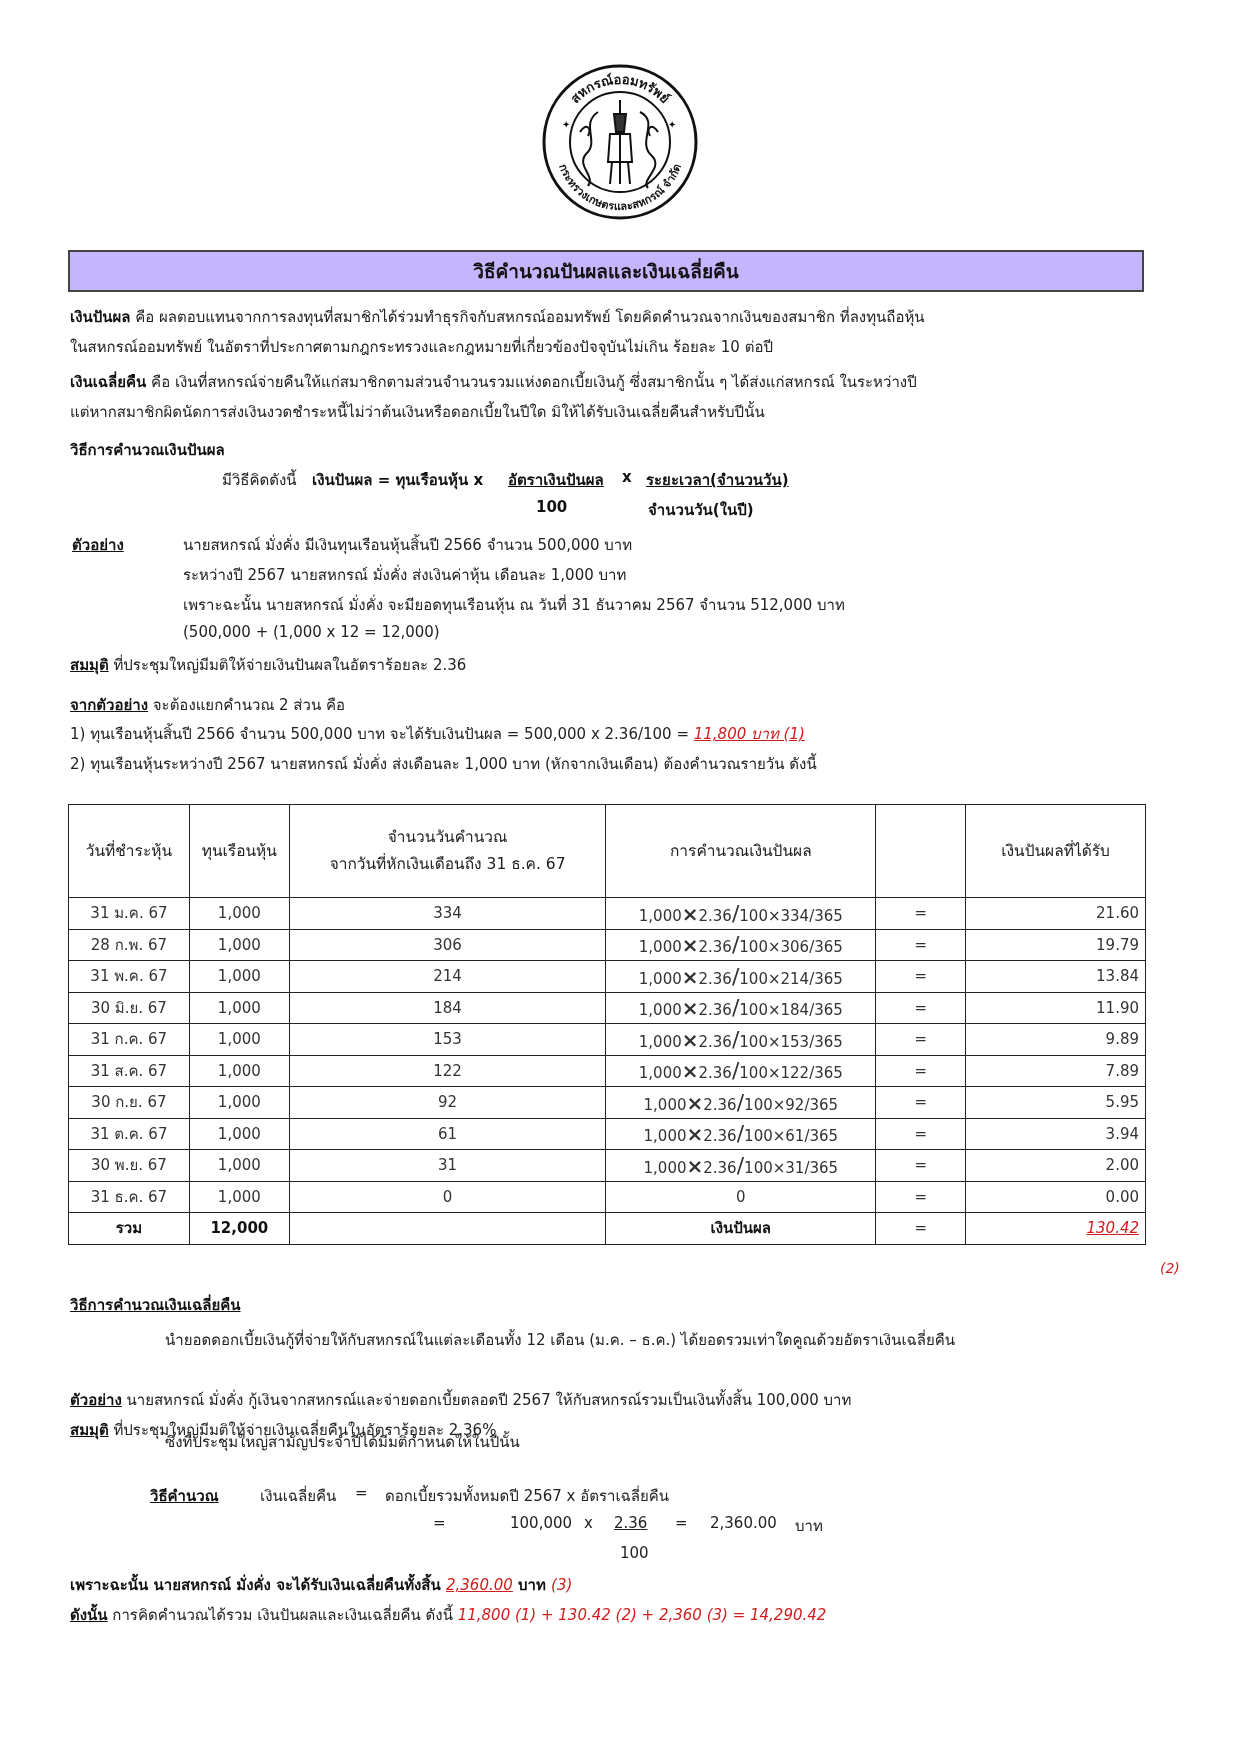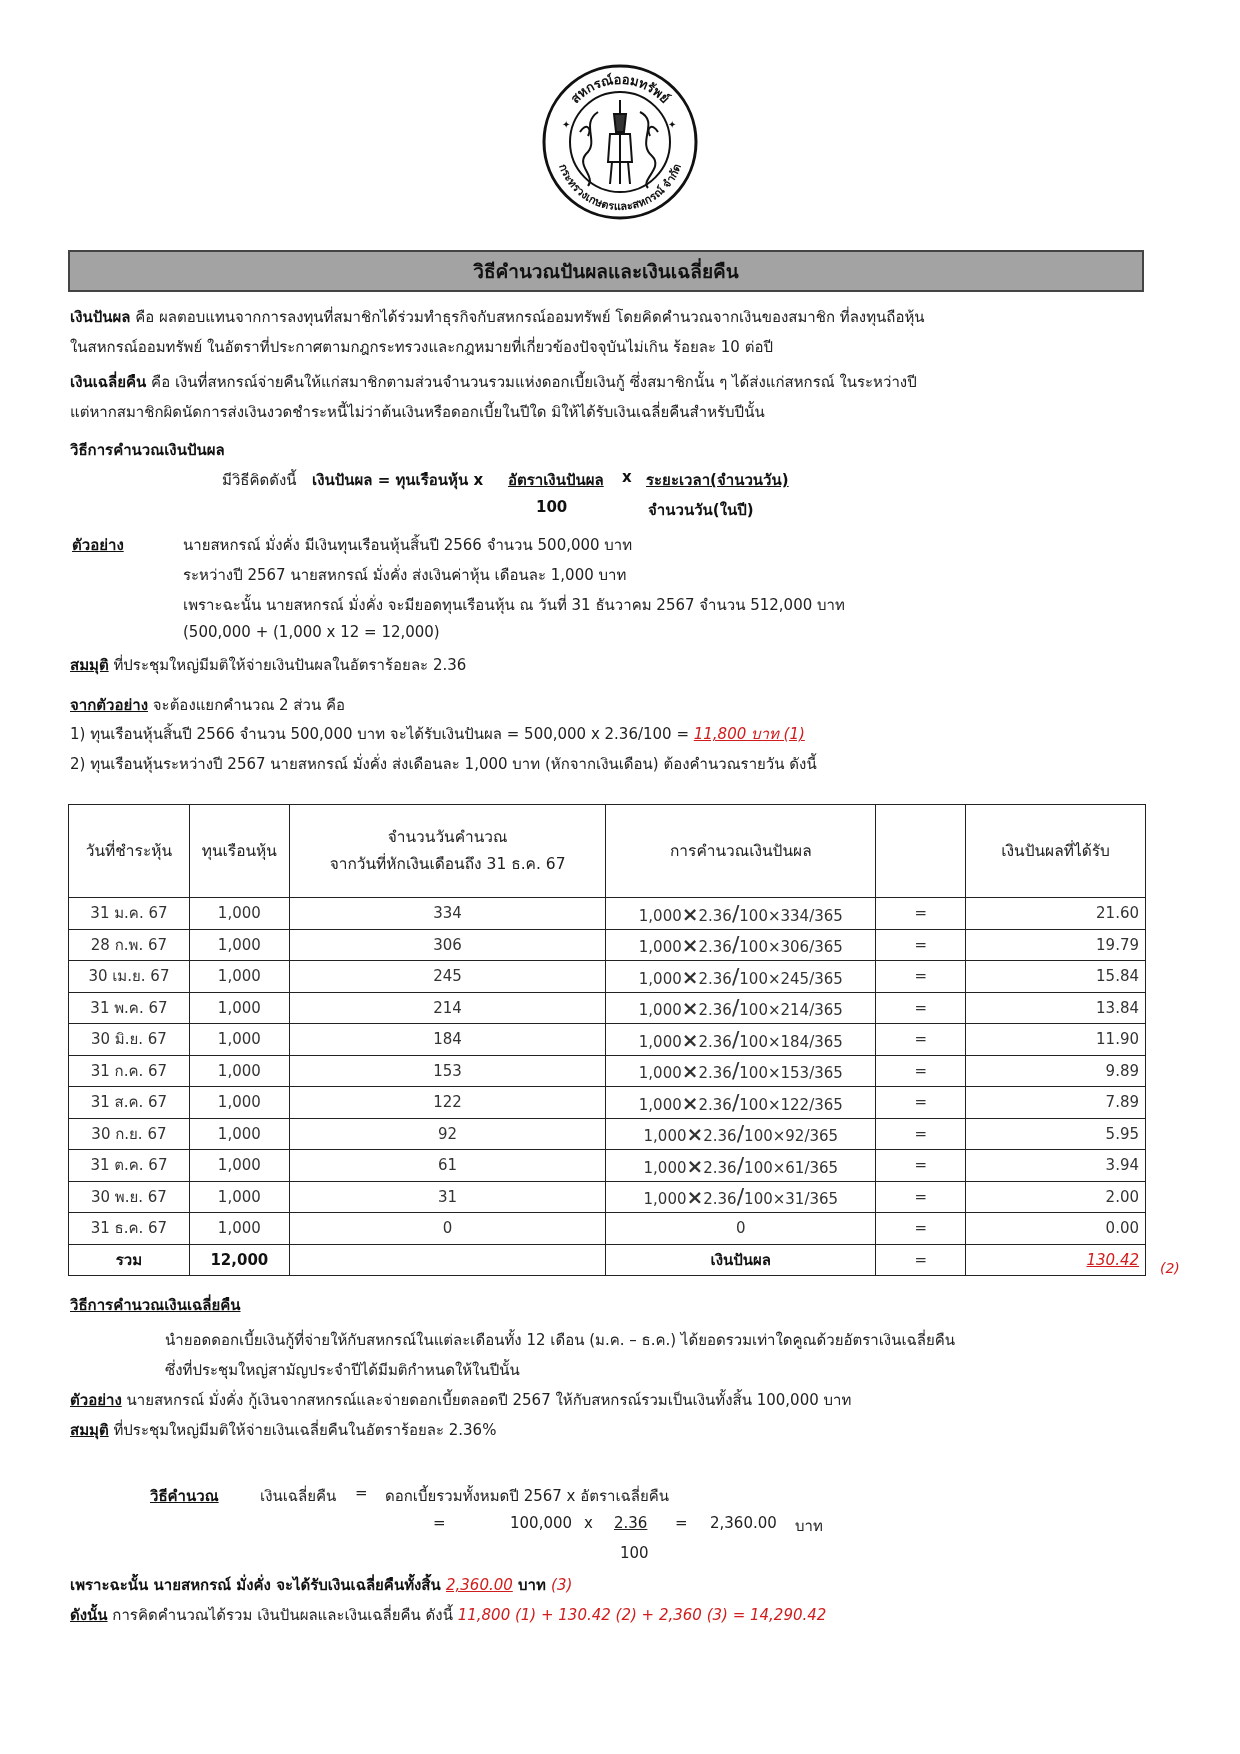--- a/index.html
+++ b/index.html
@@ -12,21 +12,21 @@
   .b { font-weight: bold; color: #111; }
   .u { text-decoration: underline; }
   .red { color: #d01c1c; font-style: italic; }
   .redu { color: #d01c1c; font-style: italic; text-decoration: underline; }
 
   
   .seal { position: absolute; left: 540px; top: 62px; width: 160px; height: 160px; }
 
   .title-bar {
     position: absolute; left: 68px; top: 250px; width: 1076px; height: 42px;
-    background: #a3a3a3; border: 2px solid #444; box-sizing: border-box;
+    background: #c4b5fd; border: 2px solid #444; box-sizing: border-box;
     display: flex; align-items: center; justify-content: center;
     font-weight: bold; font-size: 19px; color: #111;
   }
 
   table.calc {
     position: absolute; left: 68px; top: 804px; width: 1078px;
     border-collapse: collapse; font-size: 15px; color: #333;
   }
   table.calc td, table.calc th {
     border: 1.5px solid #222; padding: 0 6px; height: 30.5px;
@@ -137,28 +137,20 @@
       </tr>
       <tr>
         <td class="c">28 ก.พ. 67</td>
         <td class="c">1,000</td>
         <td class="c">306</td>
         <td class="c"><span>1,000</span><span class="bigx">×</span><span>2.36</span><span class="bigslash">/</span><span>100×306/365</span></td>
         <td class="c">=</td>
         <td class="r">19.79</td>
       </tr>
       <tr>
-        <td class="c">30 เม.ย. 67</td>
-        <td class="c">1,000</td>
-        <td class="c">245</td>
-        <td class="c"><span>1,000</span><span class="bigx">×</span><span>2.36</span><span class="bigslash">/</span><span>100×245/365</span></td>
-        <td class="c">=</td>
-        <td class="r">15.84</td>
-      </tr>
-      <tr>
         <td class="c">31 พ.ค. 67</td>
         <td class="c">1,000</td>
         <td class="c">214</td>
         <td class="c"><span>1,000</span><span class="bigx">×</span><span>2.36</span><span class="bigslash">/</span><span>100×214/365</span></td>
         <td class="c">=</td>
         <td class="r">13.84</td>
       </tr>
       <tr>
         <td class="c">30 มิ.ย. 67</td>
         <td class="c">1,000</td>
@@ -222,21 +214,21 @@
         <td class="c b">เงินปันผล</td>
         <td class="c">=</td>
         <td class="r redu">130.42</td>
       </tr>
     </tbody>
 </table>
 <div class="frac-note" style="left:1160px;top:1260px;">(2)</div>
 
 <div class="abs b u" style="left:70px;top:1293px;">วิธีการคำนวณเงินเฉลี่ยคืน</div>
 <div class="abs" style="left:165px;top:1328px;">นำยอดดอกเบี้ยเงินกู้ที่จ่ายให้กับสหกรณ์ในแต่ละเดือนทั้ง  12  เดือน  (ม.ค. –  ธ.ค.)  ได้ยอดรวมเท่าใดคูณด้วยอัตราเงินเฉลี่ยคืน</div>
-<div class="abs" style="left:165px;top:1358px;">ซึ่งที่ประชุมใหญ่สามัญประจำปีได้มีมติกำหนดให้ในปีนั้น</div>
+<div class="abs" style="left:165px;top:1430px;">ซึ่งที่ประชุมใหญ่สามัญประจำปีได้มีมติกำหนดให้ในปีนั้น</div>
 <div class="abs" style="left:70px;top:1388px;text-align:right;">
   <span class="b u">ตัวอย่าง</span><span>  นายสหกรณ์ มั่งคั่ง  กู้เงินจากสหกรณ์และจ่ายดอกเบี้ยตลอดปี 2567 ให้กับสหกรณ์รวมเป็นเงินทั้งสิ้น  100,000  บาท</span>
 </div>
 <div class="abs" style="left:70px;top:1418px;">
   <span class="b u">สมมุติ</span><span>  ที่ประชุมใหญ่มีมติให้จ่ายเงินเฉลี่ยคืนในอัตราร้อยละ 2.36%</span>
 </div>
 
 <div class="abs b u" style="left:150px;top:1484px;">วิธีคำนวณ</div>
 <div class="abs" style="left:260px;top:1484px;">เงินเฉลี่ยคืน</div>
 <div class="abs" style="left:355px;top:1484px;">=</div>

